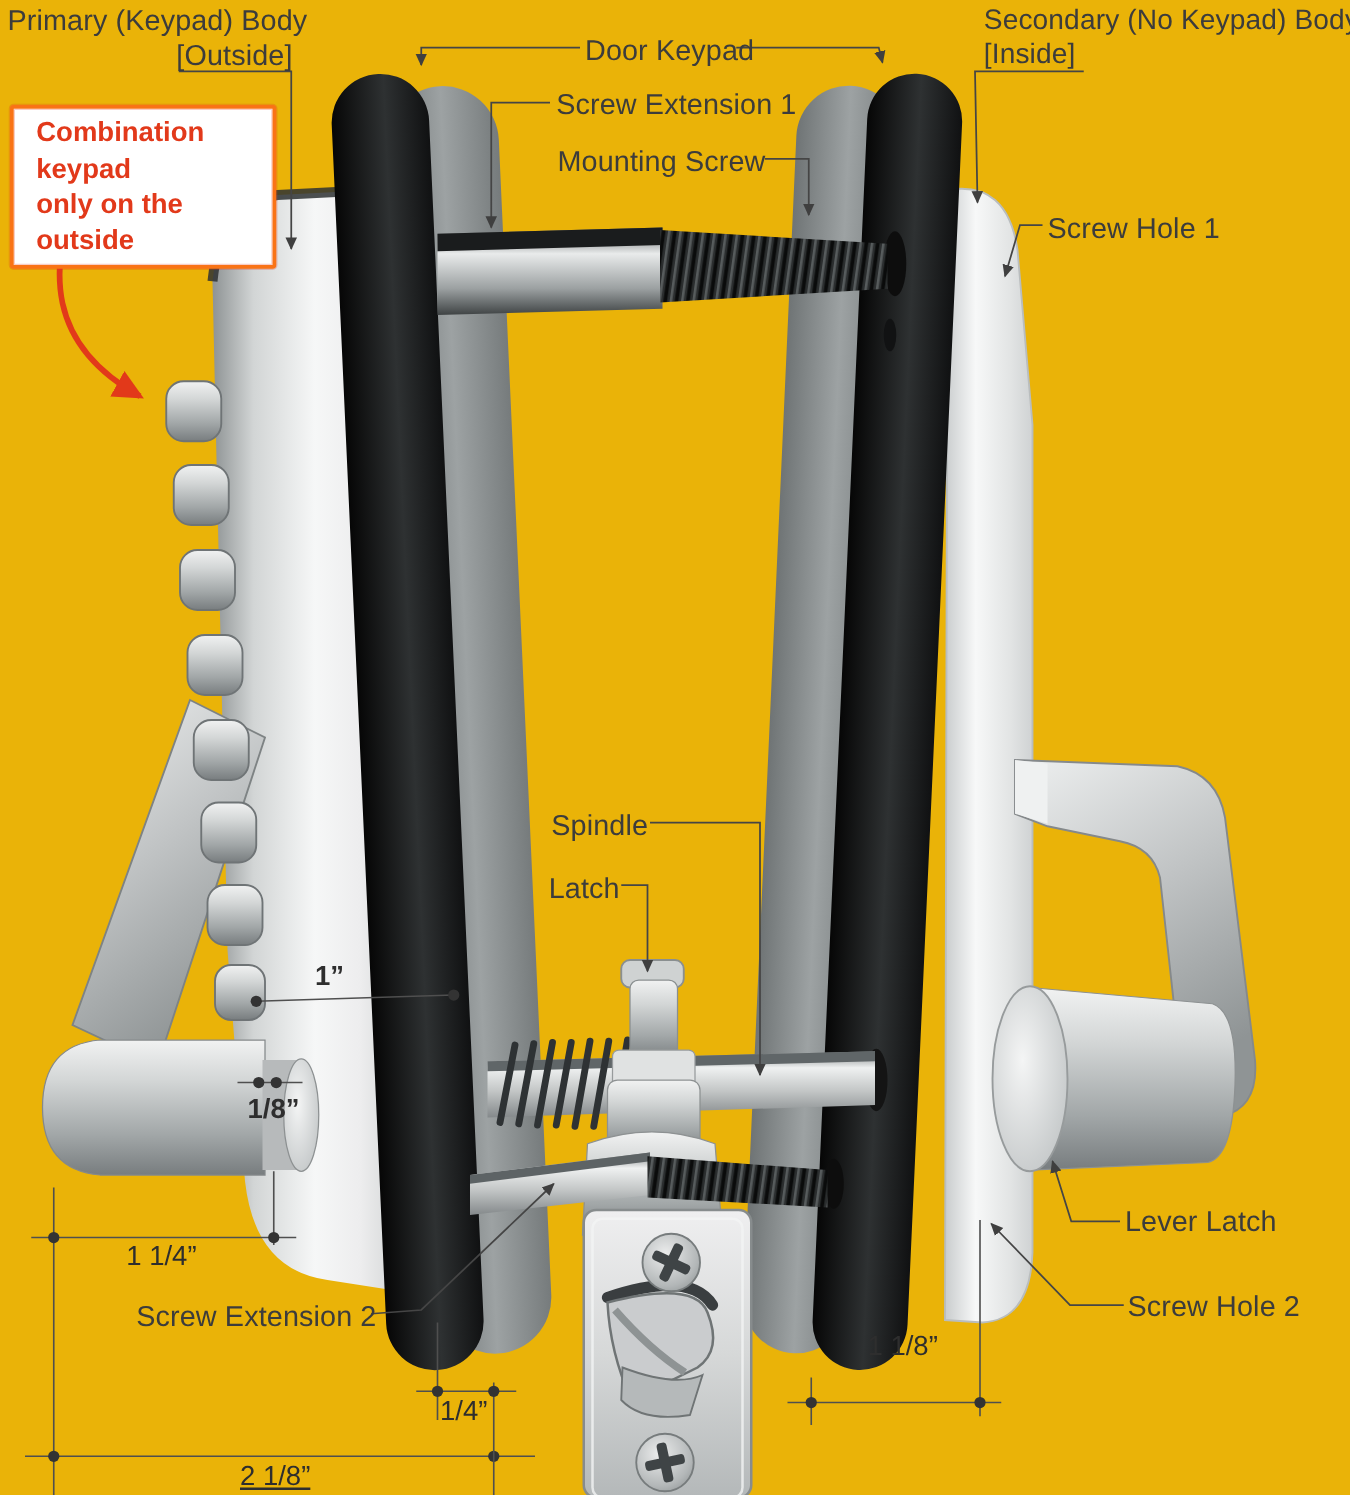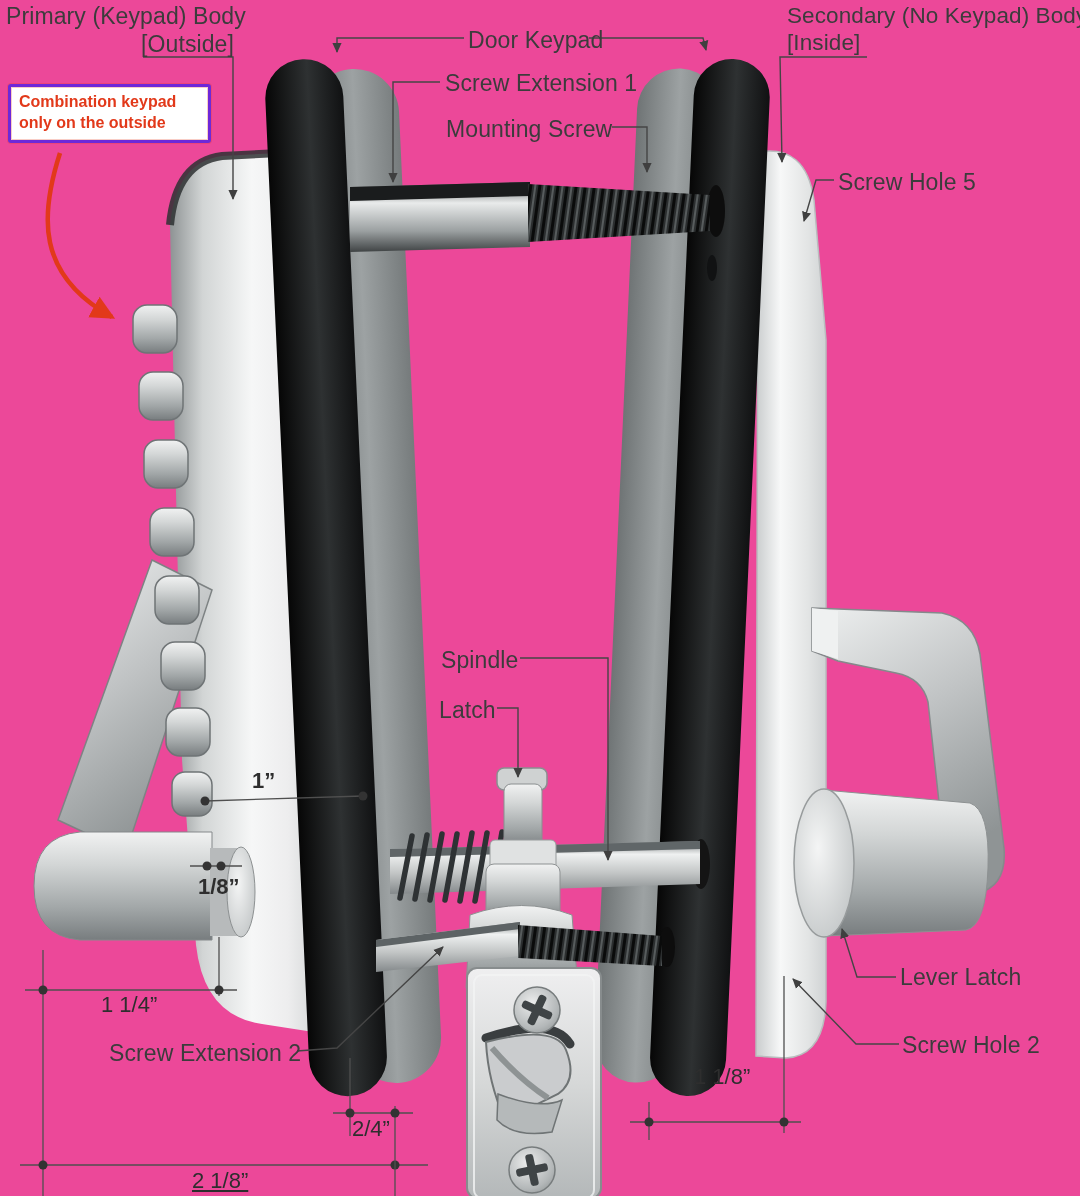--- a/index.html
+++ b/index.html
@@ -1,27 +1,27 @@
 <!DOCTYPE html>
 <html><head>
 <meta charset="utf-8">
 <style>
   html,body{margin:0;padding:0;background:#ffffff;}
-  #stage{position:relative;width:1080px;height:1196px;background:#ec4899;overflow:hidden;
+  #stage{position:relative;width:1080px;height:1196px;background:#eab308;overflow:hidden;
          font-family:"Liberation Sans",sans-serif;}
   #art{position:absolute;left:0;top:0;width:1080px;height:1196px;}
   .lbl{position:absolute;font-size:23px;line-height:1.22;color:#3c3c3c;white-space:nowrap;letter-spacing:.1px;}
   .lbl .l2r{display:block;text-align:right;}
   .dim{position:absolute;font-size:22px;color:#2e2e2e;white-space:nowrap;}
   .dim.b{font-weight:bold;}
   #callout{position:absolute;left:8px;top:84px;width:182px;
-           border:3px solid #6d28d9;border-radius:3px;
+           border:3px solid #f97316;border-radius:3px;
            box-shadow:0 0 0 1px rgba(226,57,26,.25), inset 0 0 0 1px rgba(226,57,26,.25);
-           color:#e2391a;font-weight:bold;font-size:16px;line-height:1.3;
-           padding:5px 7px 6px 8px;background:#ffffff;}
+           color:#e2391a;font-weight:bold;font-size:22px;line-height:1.3;
+           padding:5px 7px 6px 18px;background:#ffffff;}
 </style>
 </head>
 <body>
 
 <div id="stage">
 
 <svg id="art" viewBox="0 0 1080 1196" aria-hidden="true">
   <defs>
     <linearGradient id="gBody" x1="0" y1="0" x2="1" y2="0">
       <stop offset="0" stop-color="#8e9394"></stop>
@@ -279,27 +279,27 @@
 
 <div class="lbl" style="left:468px;top:26px;">Door Keypad</div>
 <div class="lbl" style="left:445px;top:69px;">Screw Extension 1</div>
 <div class="lbl" style="left:446px;top:115px;">Mounting Screw</div>
 
 <div class="lbl" style="left:787px;top:2px;font-size:22.5px;">
   <span>Secondary (No Keypad) Body</span><br>
   <span>[Inside]</span>
 </div>
 
-<div class="lbl" style="left:838px;top:168px;">Screw Hole 5</div>
+<div class="lbl" style="left:838px;top:168px;">Screw Hole 1</div>
 <div class="lbl" style="left:441px;top:646px;">Spindle</div>
 <div class="lbl" style="left:439px;top:696px;">Latch</div>
 <div class="lbl" style="left:109px;top:1039px;">Screw Extension 2</div>
 <div class="lbl" style="left:900px;top:963px;">Lever Latch</div>
 <div class="lbl" style="left:902px;top:1031px;">Screw Hole 2</div>
 
 <div class="dim b" style="left:252px;top:768px;">1”</div>
 <div class="dim b" style="left:198px;top:874px;">1/8”</div>
 <div class="dim" style="left:101px;top:992px;">1 1/4”</div>
-<div class="dim" style="left:352px;top:1116px;">2/4”</div>
+<div class="dim" style="left:352px;top:1116px;">1/4”</div>
 <div class="dim" style="left:192px;top:1168px;text-decoration:underline;">2 1/8”</div>
 <div class="dim" style="left:694px;top:1064px;">1 1/8”</div>
 
 </div>
 
 </body></html>

